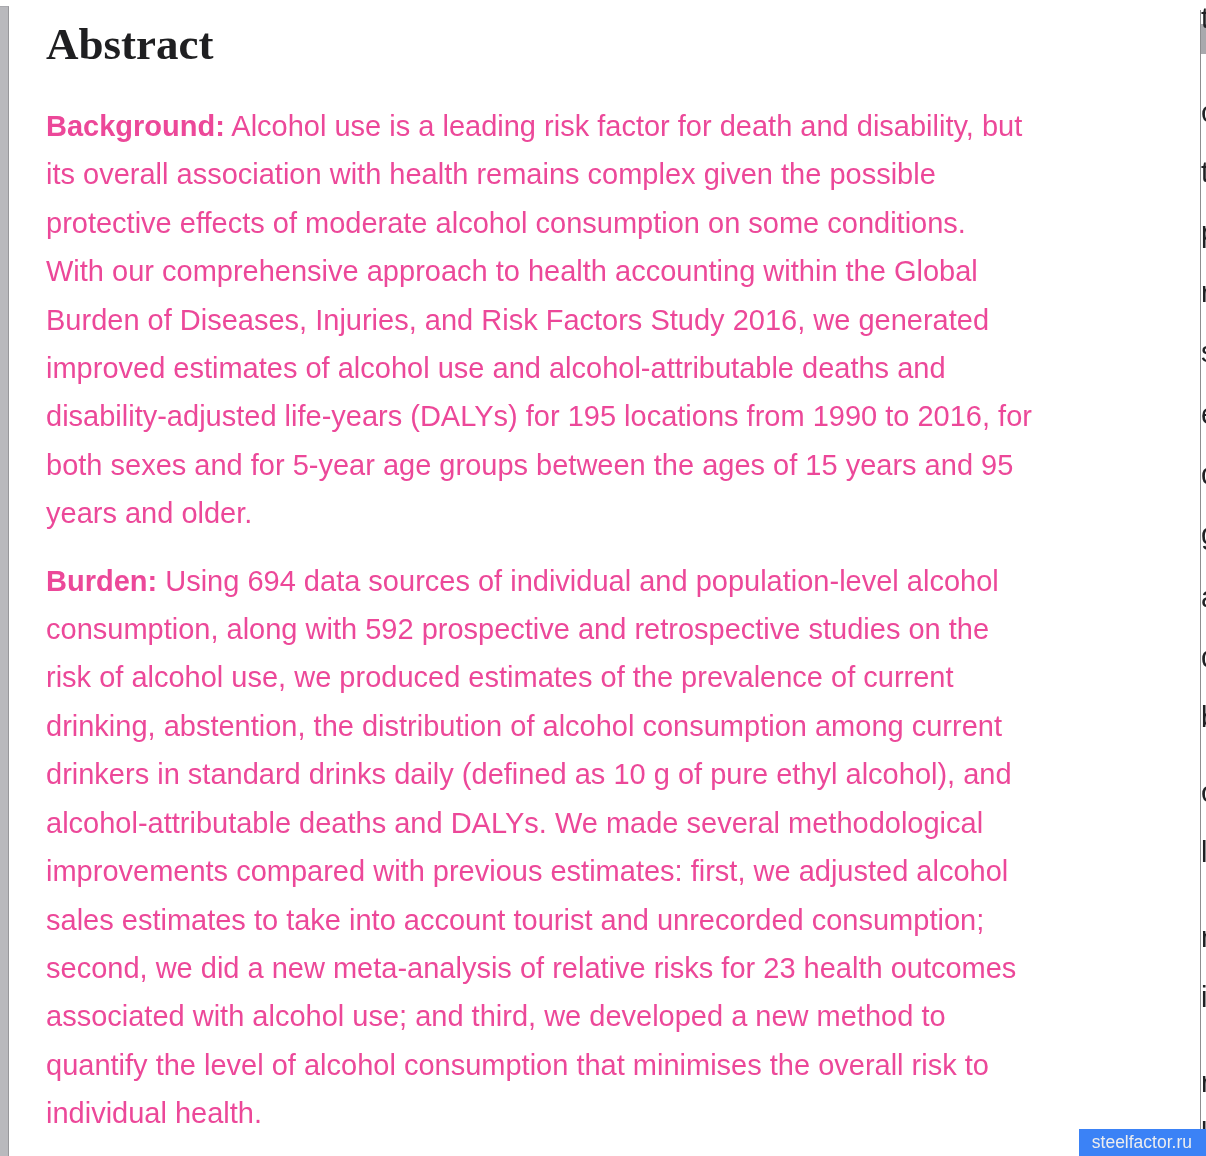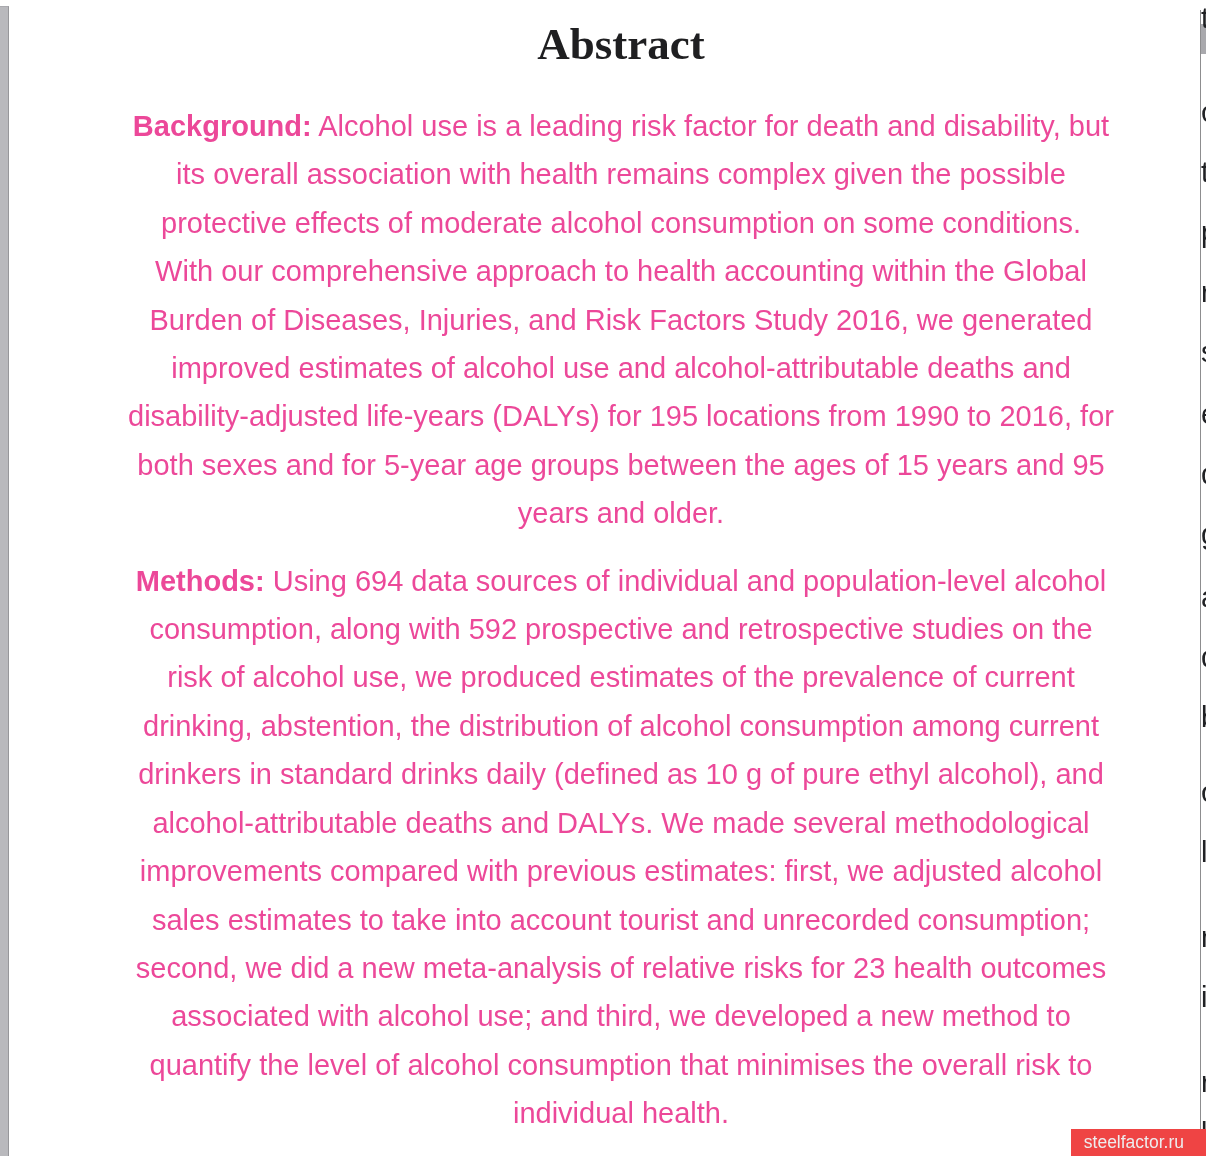--- a/index.html
+++ b/index.html
@@ -20,21 +20,20 @@
     background: #b9b9bd;
     border-right: 1px solid #97979b;
     border-top: 1px solid #aaaaae;
   }
 
   .content {
     position: absolute;
     left: 46px;
     top: 0;
     width: 1150px;
-    text-align: center;
   }
 
   h1.abstract-heading {
     font-family: "Liberation Serif", serif;
     font-weight: 700;
     font-size: 45px;
     line-height: 48px;
     color: #1f1f21;
     margin: 20px 0 0 0;
   }
@@ -71,22 +70,22 @@
     color: #202124;
   }
   .edge-frags span { position: absolute; left: 0; }
 
   .watermark {
     position: absolute;
     right: 0; bottom: 0;
     height: 27px;
     line-height: 27px;
     min-width: 101px;
-    padding: 0 22px 0 12px;
-    background: #ef4444;
+    padding: 0 14px 0 12px;
+    background: #3b82f6;
     color: #ededee;
     font-size: 17.5px;
     text-align: right;
   }
 </style>
 </head>
 <body>
 
 <div class="left-bar"></div>
 
@@ -96,21 +95,21 @@
   <p class="para"><strong>Background:</strong><span> Alcohol use is a leading risk factor for death and disability, but
 its overall association with health remains complex given the possible
 protective effects of moderate alcohol consumption on some conditions.
 With our comprehensive approach to health accounting within the Global
 Burden of Diseases, Injuries, and Risk Factors Study 2016, we generated
 improved estimates of alcohol use and alcohol-attributable deaths and
 disability-adjusted life-years (DALYs) for 195 locations from 1990 to 2016, for
 both sexes and for 5-year age groups between the ages of 15 years and 95
 years and older.</span></p>
 
-  <p class="para"><strong>Methods:</strong><span> Using 694 data sources of individual and population-level alcohol
+  <p class="para"><strong>Burden:</strong><span> Using 694 data sources of individual and population-level alcohol
 consumption, along with 592 prospective and retrospective studies on the
 risk of alcohol use, we produced estimates of the prevalence of current
 drinking, abstention, the distribution of alcohol consumption among current
 drinkers in standard drinks daily (defined as 10 g of pure ethyl alcohol), and
 alcohol-attributable deaths and DALYs. We made several methodological
 improvements compared with previous estimates: first, we adjusted alcohol
 sales estimates to take into account tourist and unrecorded consumption;
 second, we did a new meta-analysis of relative risks for 23 health outcomes
 associated with alcohol use; and third, we developed a new method to
 quantify the level of alcohol consumption that minimises the overall risk to

